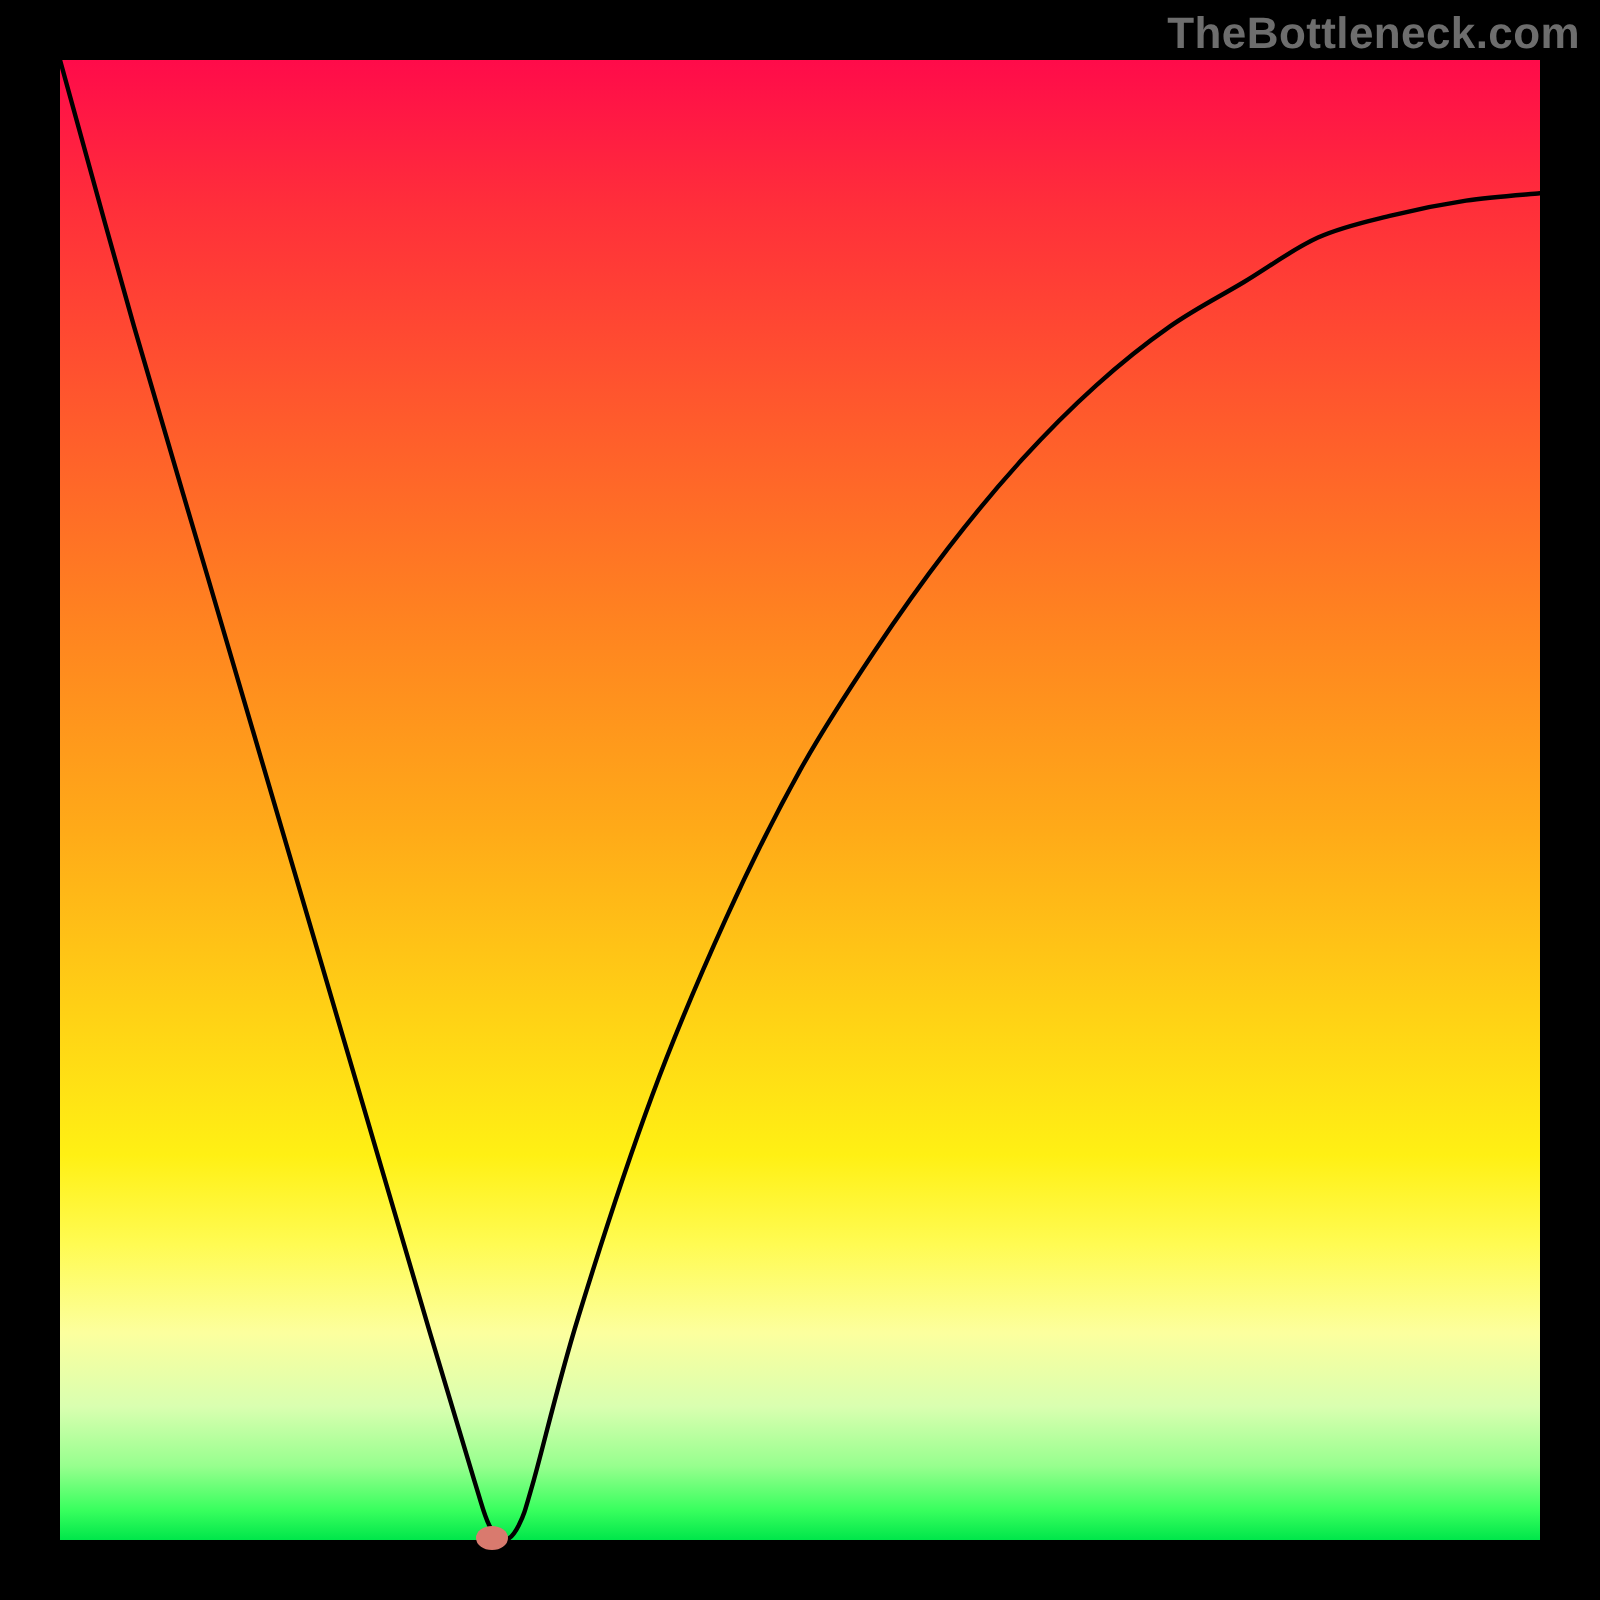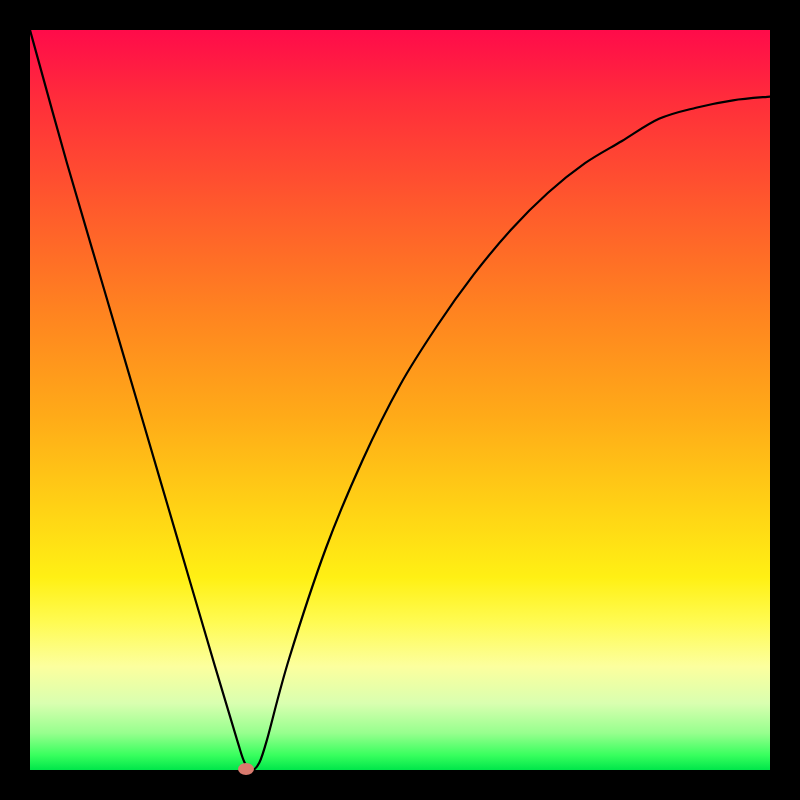--- a/index.html
+++ b/index.html
@@ -63,20 +63,21 @@
     height: 12px;
     border-radius: 50% / 50%;
     background: #d97a6e;
     transform: translate(-50%, -50%);
   }
 </style>
 </head>
 <body>
 
 <div class="frame">
+  <div class="watermark">TheBottleneck.com</div>
 
   <div class="plot">
     <svg class="curve" viewBox="0 0 740 740" preserveAspectRatio="none">
       <path id="curve-path" fill="none" stroke="#000" stroke-width="2.2" stroke-linejoin="round" stroke-linecap="round" d="M 0 0 C 6.166666666666667 22.200000000000006, 24.666666666666664 90.03333333333339, 37 133.20000000000005 C 49.333333333333336 176.3666666666667, 61.666666666666664 217.06666666666666, 74 259 C 86.33333333333333 300.93333333333334, 98.66666666666667 342.8666666666667, 111 384.8 C 123.33333333333333 426.73333333333335, 135.66666666666666 468.6666666666667, 148 510.6 C 160.33333333333334 552.5333333333333, 175.13333333333333 603.1, 185 636.4 C 194.86666666666667 669.6999999999999, 202.26666666666668 694.3666666666667, 207.20000000000002 710.4 C 212.13333333333335 726.4333333333333, 212.13333333333333 727.6666666666667, 214.6 732.6 C 217.06666666666666 737.5333333333333, 219.53333333333333 740, 222 740 C 224.46666666666667 740, 226.93333333333334 737.5333333333333, 229.4 732.6 C 231.86666666666667 727.6666666666667, 231.86666666666667 727.6666666666666, 236.8 710.4 C 241.73333333333335 693.1333333333333, 249.13333333333333 661.0666666666666, 259 629 C 268.8666666666667 596.9333333333334, 283.6666666666667 551.3, 296 518 C 308.3333333333333 484.7, 320.6666666666667 456.3333333333333, 333 429.2 C 345.3333333333333 402.06666666666666, 357.66666666666663 377.4, 370 355.2 C 382.33333333333337 333, 394.66666666666674 314.5, 407.00000000000006 296 C 419.33333333333337 277.5, 431.6666666666667 260.2333333333333, 444 244.2 C 456.3333333333333 228.16666666666666, 468.6666666666667 213.36666666666673, 481 199.80000000000007 C 493.3333333333333 186.2333333333334, 505.6666666666667 173.89999999999995, 518 162.79999999999995 C 530.3333333333334 151.69999999999996, 542.6666666666666 141.83333333333337, 555 133.20000000000005 C 567.3333333333334 124.56666666666672, 579.6666666666666 118.40000000000002, 592 111 C 604.3333333333334 103.59999999999998, 616.6666666666666 94.34999999999997, 629 88.79999999999995 C 641.3333333333334 83.24999999999994, 653.6666666666666 80.78333333333326, 666 77.69999999999993 C 678.3333333333334 74.6166666666666, 690.6666666666666 72.14999999999993, 703 70.29999999999995 C 715.3333333333334 68.44999999999997, 733.8333333333334 67.21666666666668, 740 66.60000000000002"></path>
     </svg>
     <div id="marker" class="marker" style="left: 216.08px; top: 738.52px; background: rgb(217, 122, 110);"></div>
   </div>
 </div>
 
 </body></html>

